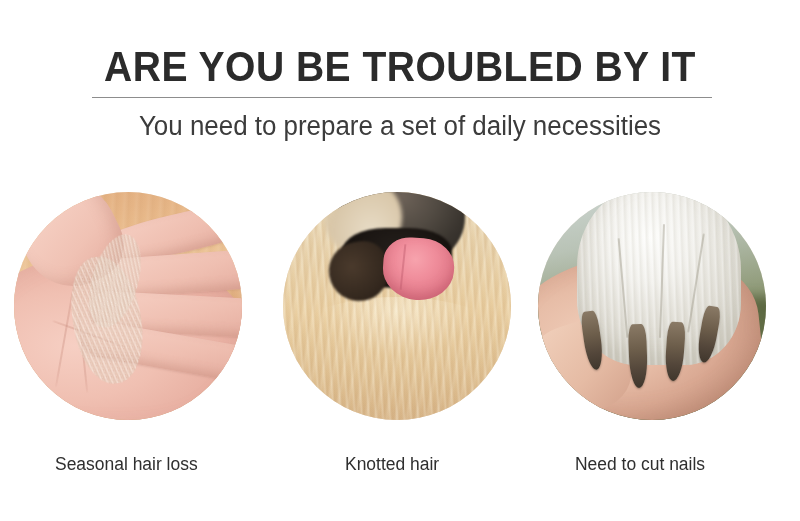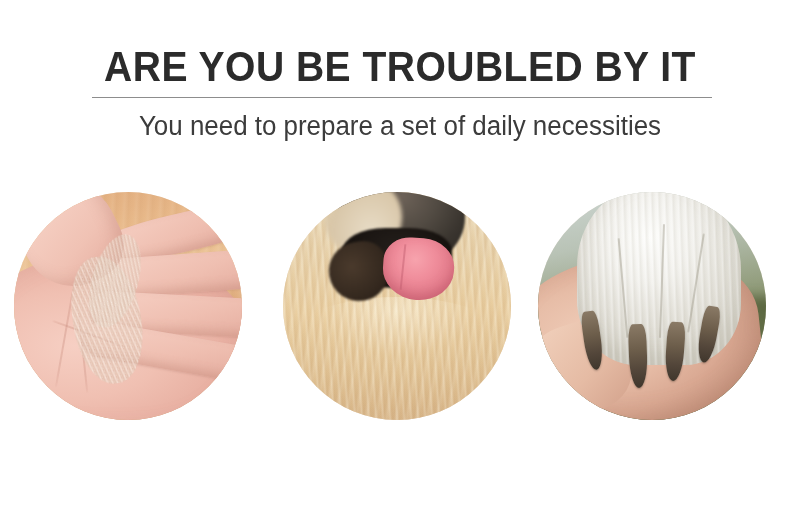--- a/index.html
+++ b/index.html
@@ -515,14 +515,19 @@
         <div class="p3-split p3-s3"></div>
         <div class="p3-claw p3-n1"></div>
         <div class="p3-claw p3-n2"></div>
         <div class="p3-claw p3-n3"></div>
         <div class="p3-claw p3-n4"></div>
       </div>
     </div>
 
   </div>
 
+  <div class="captions">
+    <div class="caption cap-1">Seasonal hair loss</div>
+    <div class="caption cap-2">Knotted hair</div>
+    <div class="caption cap-3">Need to cut nails</div>
+  </div>
 
 </div>
 
 </body></html>

